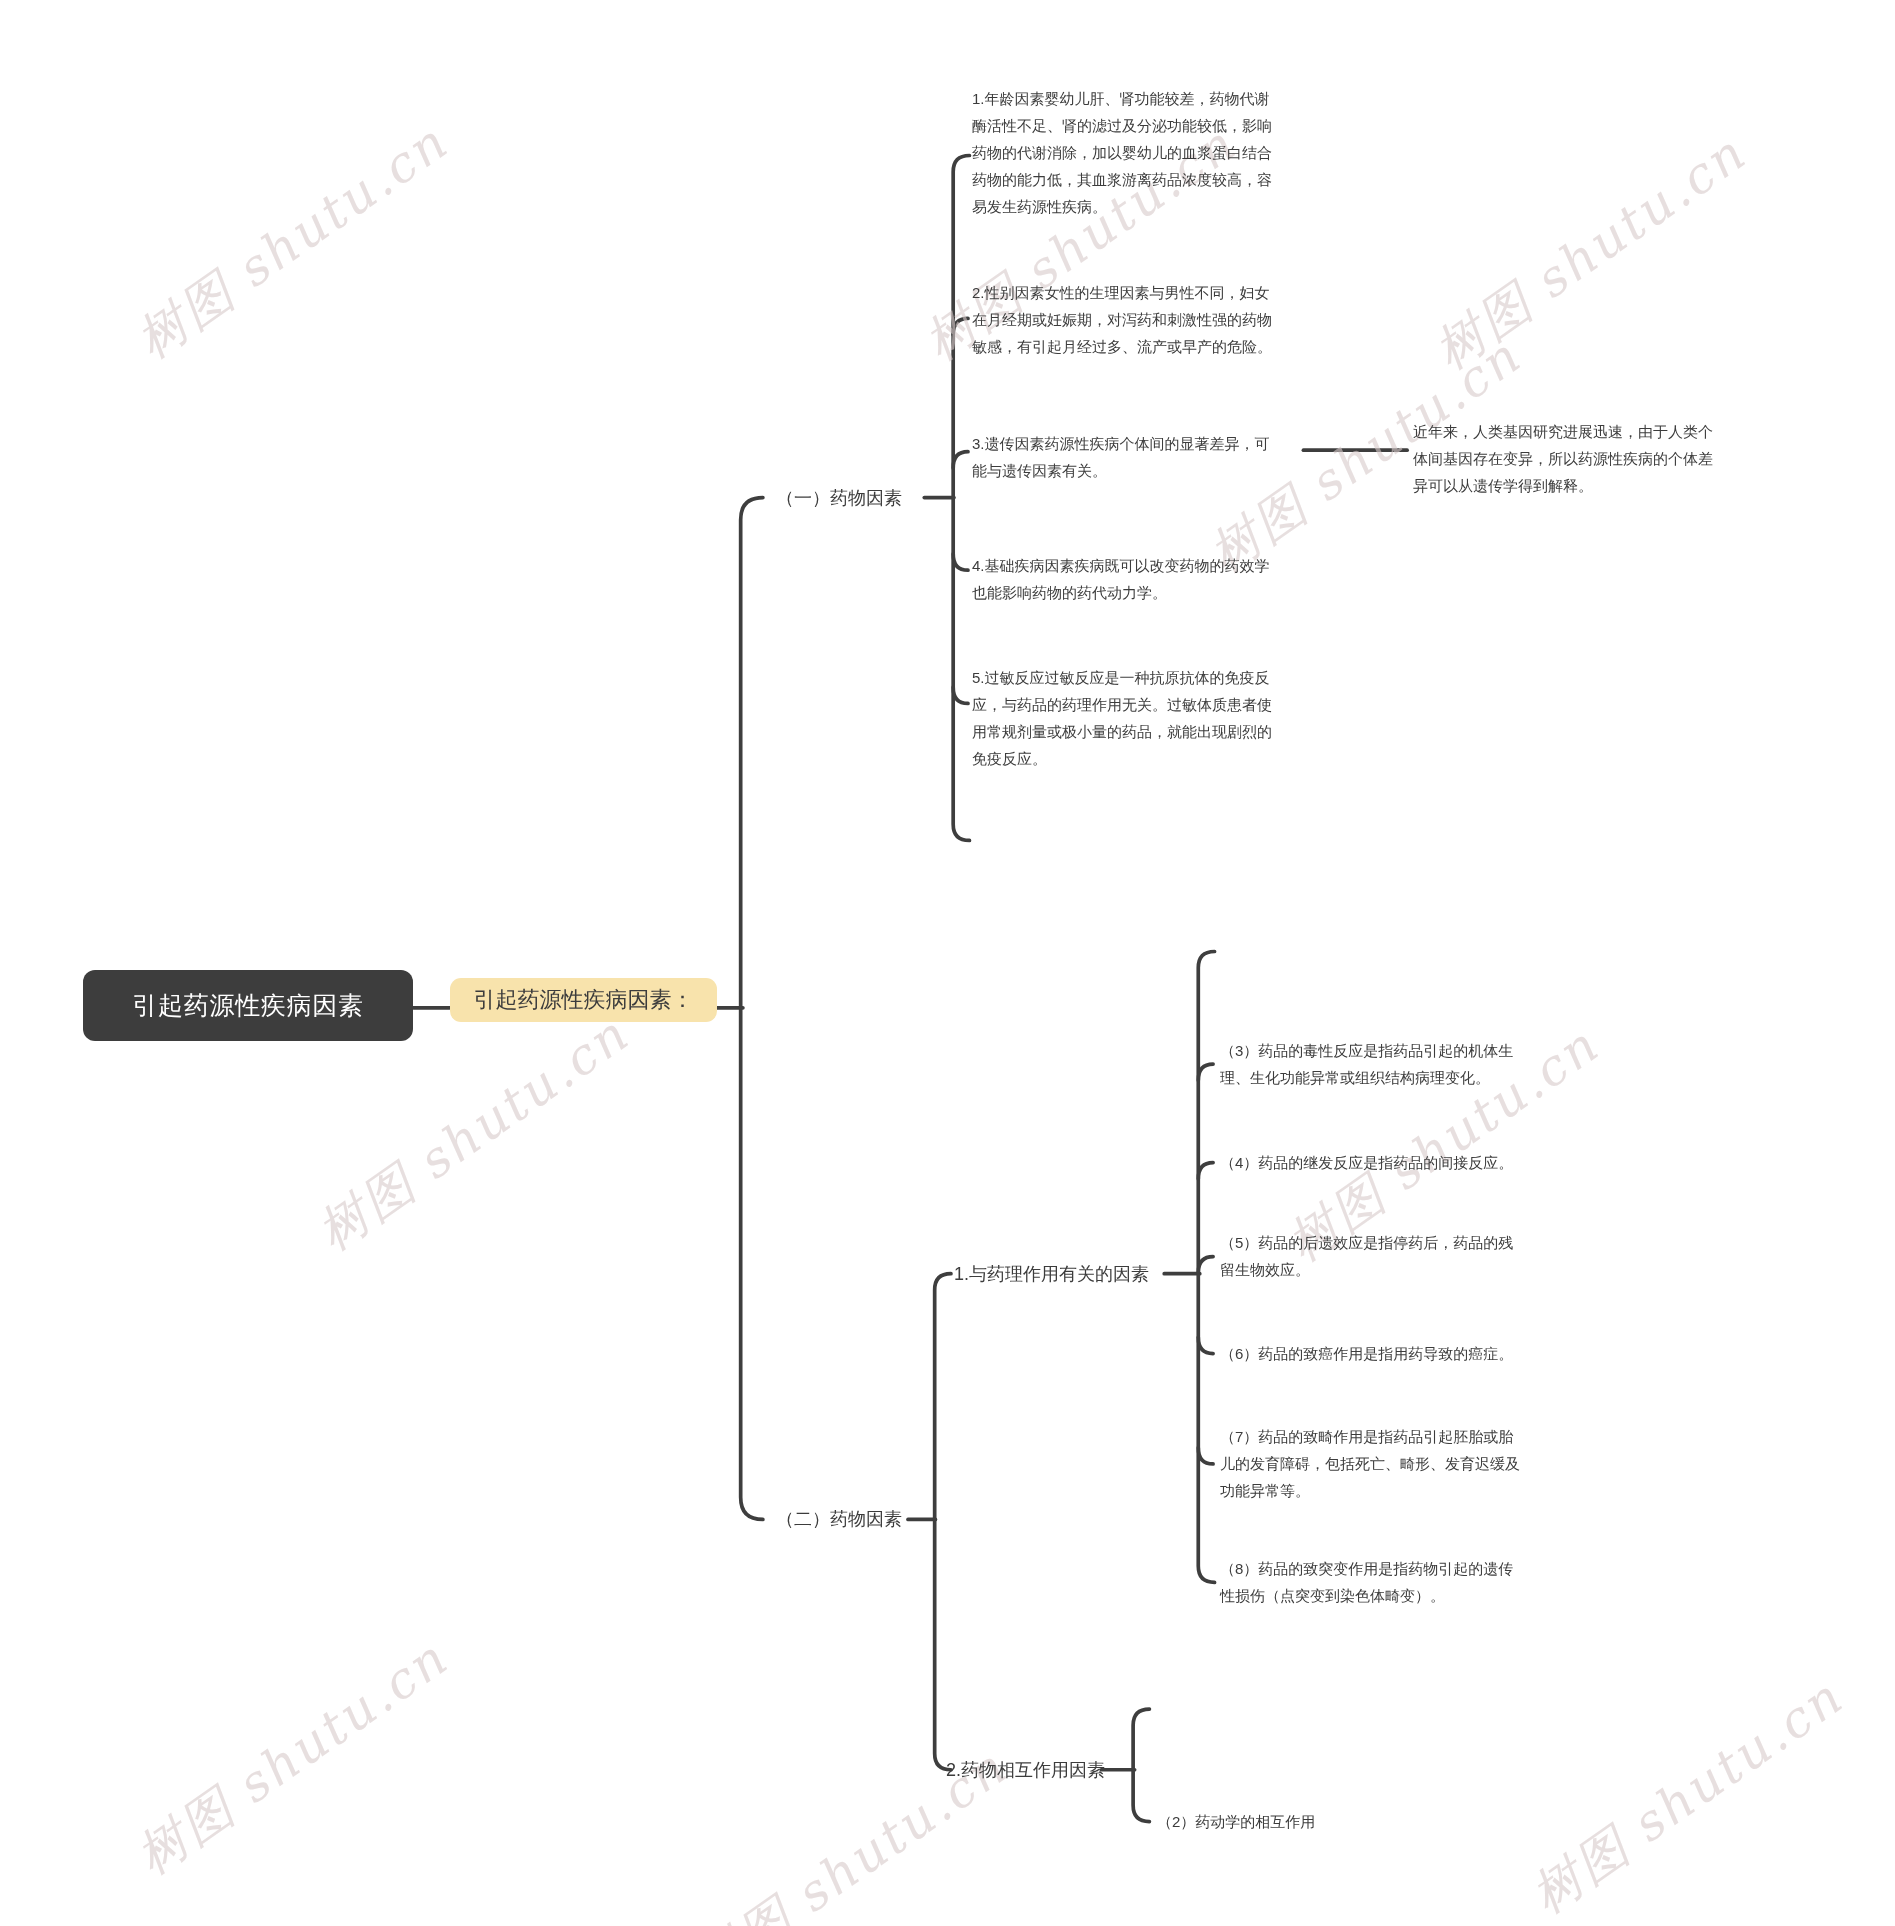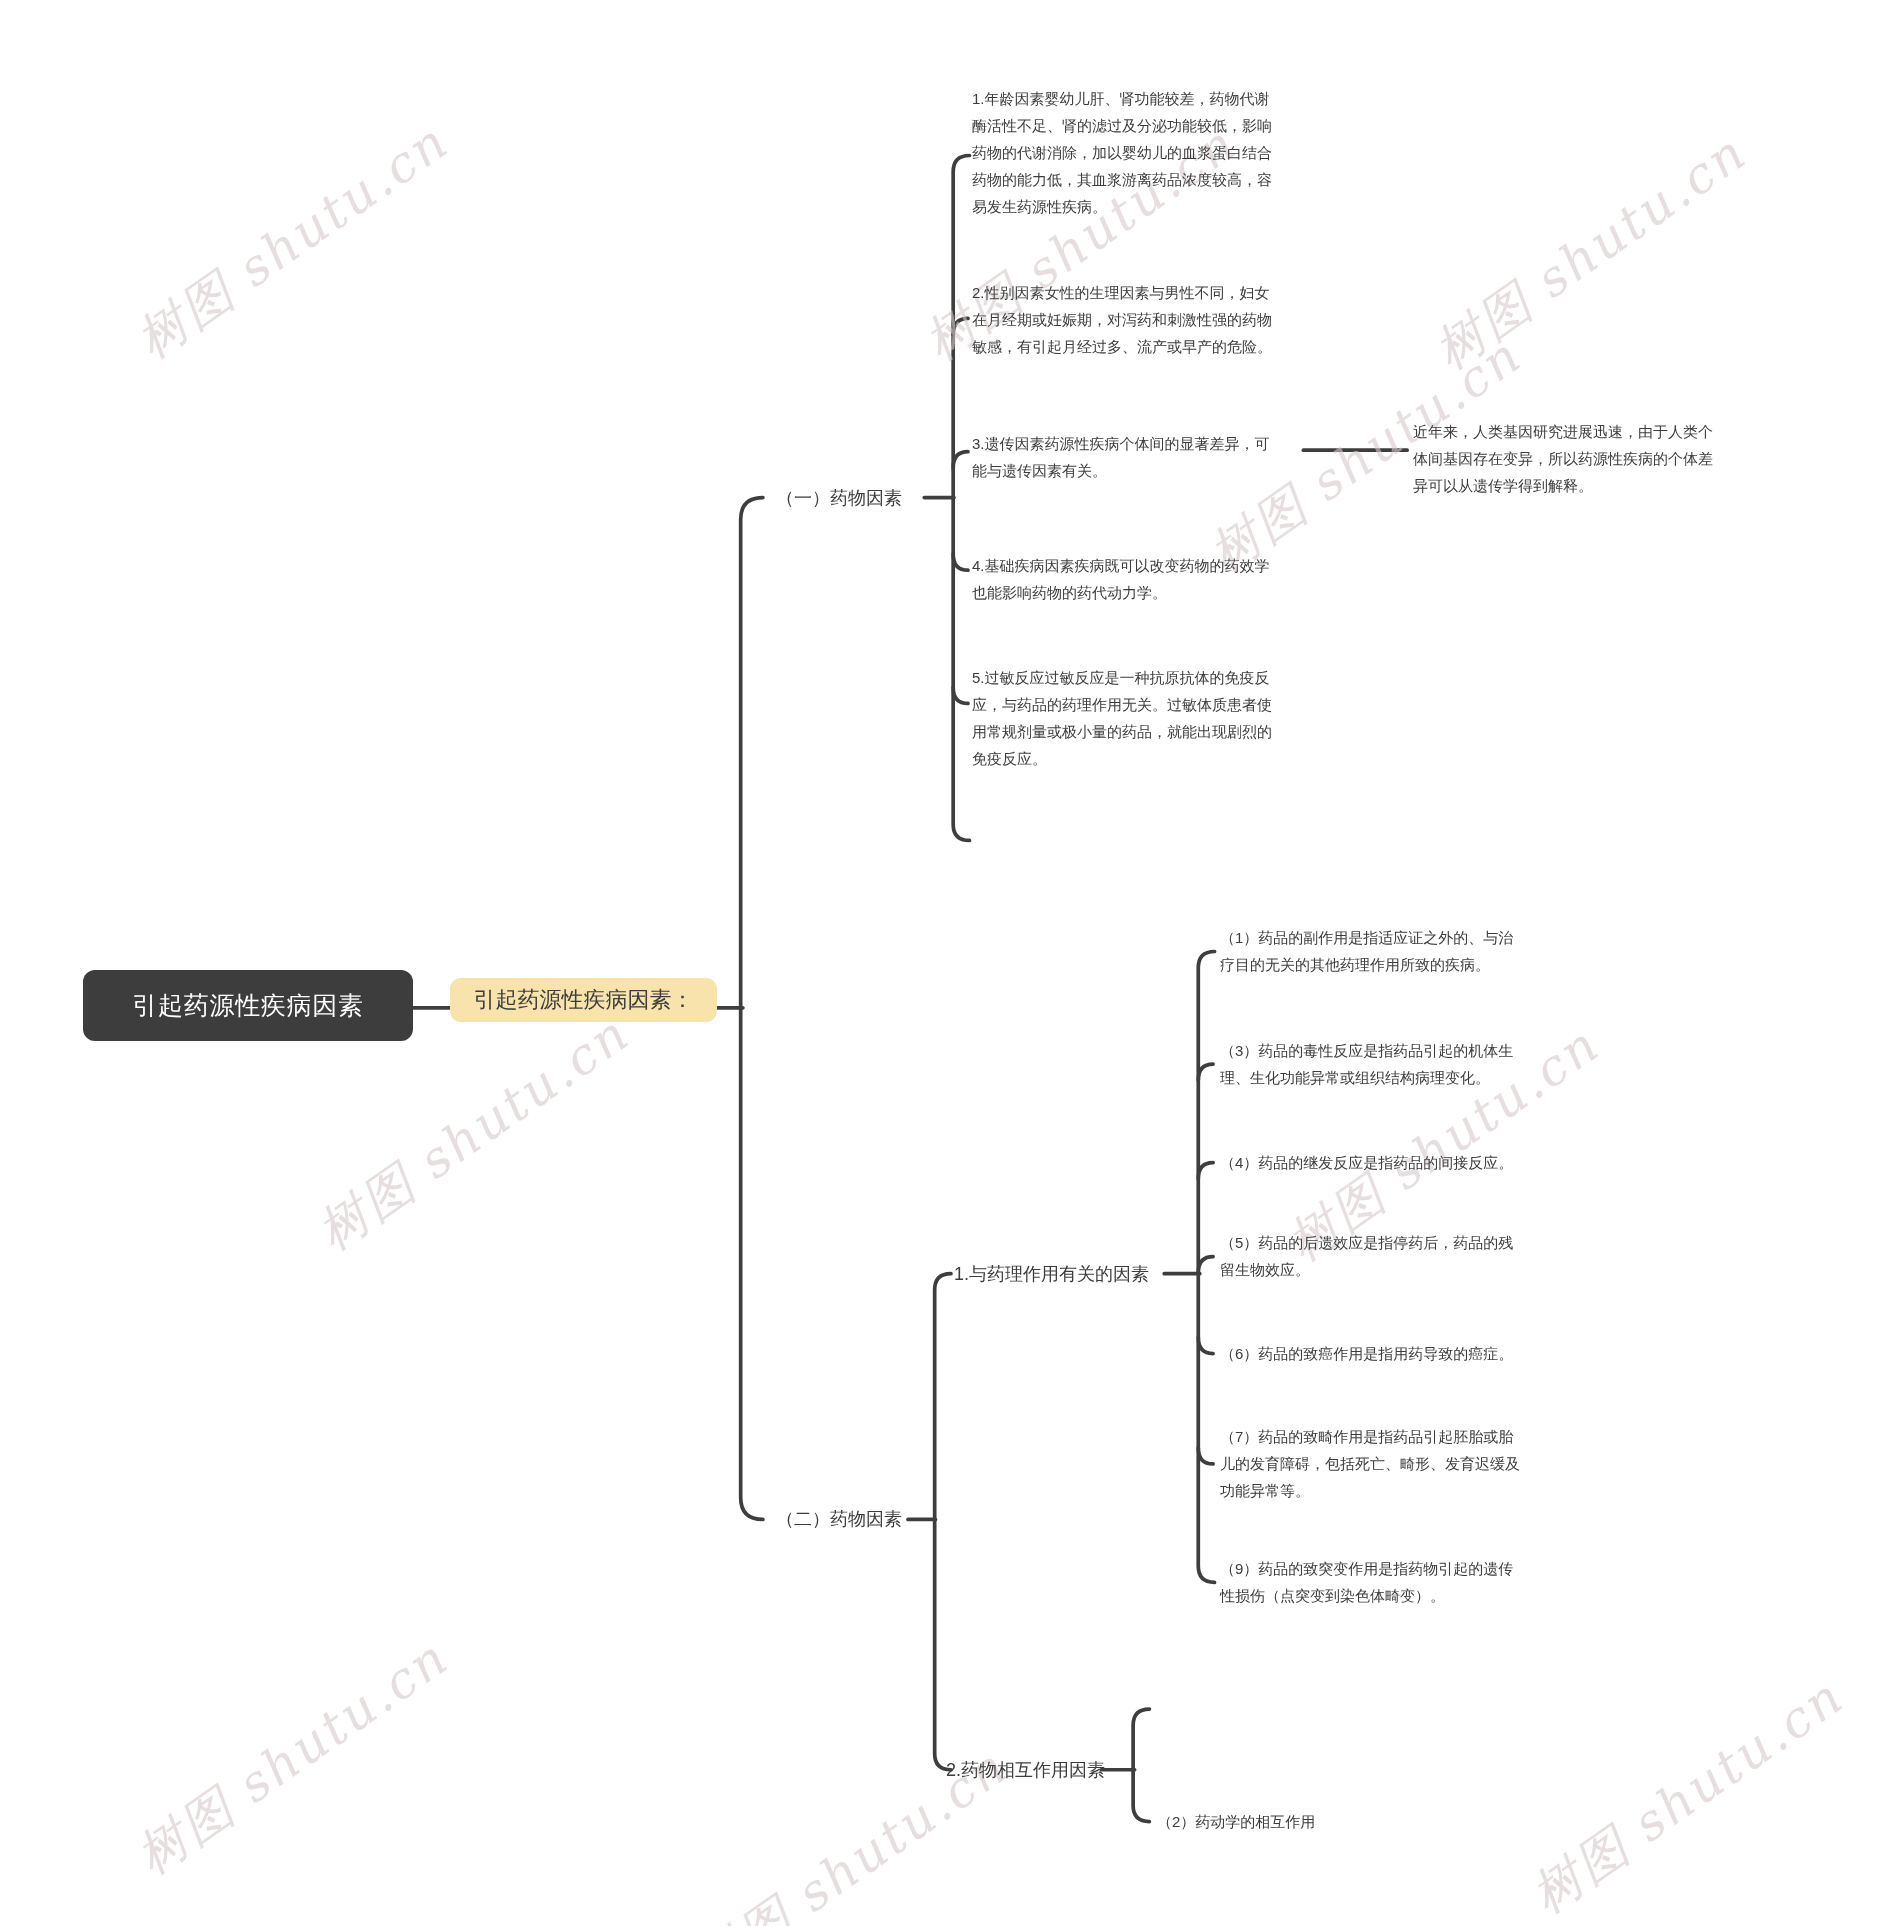--- a/index.html
+++ b/index.html
@@ -134,31 +134,29 @@
   <div class="txt" style="left:972px;top:552px;width:352px">4.基础疾病因素疾病既可以改变药物的药效学
 也能影响药物的药代动力学。</div>
   <div class="txt" style="left:972px;top:664px;width:352px">5.过敏反应过敏反应是一种抗原抗体的免疫反
 应，与药品的药理作用无关。过敏体质患者使
 用常规剂量或极小量的药品，就能出现剧烈的
 免疫反应。</div>
 
   <div class="label" style="left:776px;top:1508px">（二）药物因素</div>
 
   <div class="label" style="left:954px;top:1263px">1.与药理作用有关的因素</div>
-  <div class="txt" style="left:1220px;top:924px;width:348px">（1）药品的副作用是指适应证之外的、与治
-疗目的无关的其他药理作用所致的疾病。</div>
   <div class="txt" style="left:1220px;top:1037px;width:348px">（3）药品的毒性反应是指药品引起的机体生
 理、生化功能异常或组织结构病理变化。</div>
   <div class="txt" style="left:1220px;top:1149px;width:348px">（4）药品的继发反应是指药品的间接反应。</div>
   <div class="txt" style="left:1220px;top:1229px;width:348px">（5）药品的后遗效应是指停药后，药品的残
 留生物效应。</div>
   <div class="txt" style="left:1220px;top:1340px;width:348px">（6）药品的致癌作用是指用药导致的癌症。</div>
   <div class="txt" style="left:1220px;top:1423px;width:348px">（7）药品的致畸作用是指药品引起胚胎或胎
 儿的发育障碍，包括死亡、畸形、发育迟缓及
 功能异常等。</div>
-  <div class="txt" style="left:1220px;top:1555px;width:348px">（9）药品的致突变作用是指药物引起的遗传
+  <div class="txt" style="left:1220px;top:1555px;width:348px">（8）药品的致突变作用是指药物引起的遗传
 性损伤（点突变到染色体畸变）。</div>
 
   <div class="label" style="left:946px;top:1759px">2.药物相互作用因素</div>
   <div class="txt" style="left:1157px;top:1808px;width:348px">（2）药动学的相互作用</div>
 
 </div>
 
 
 </body></html>

